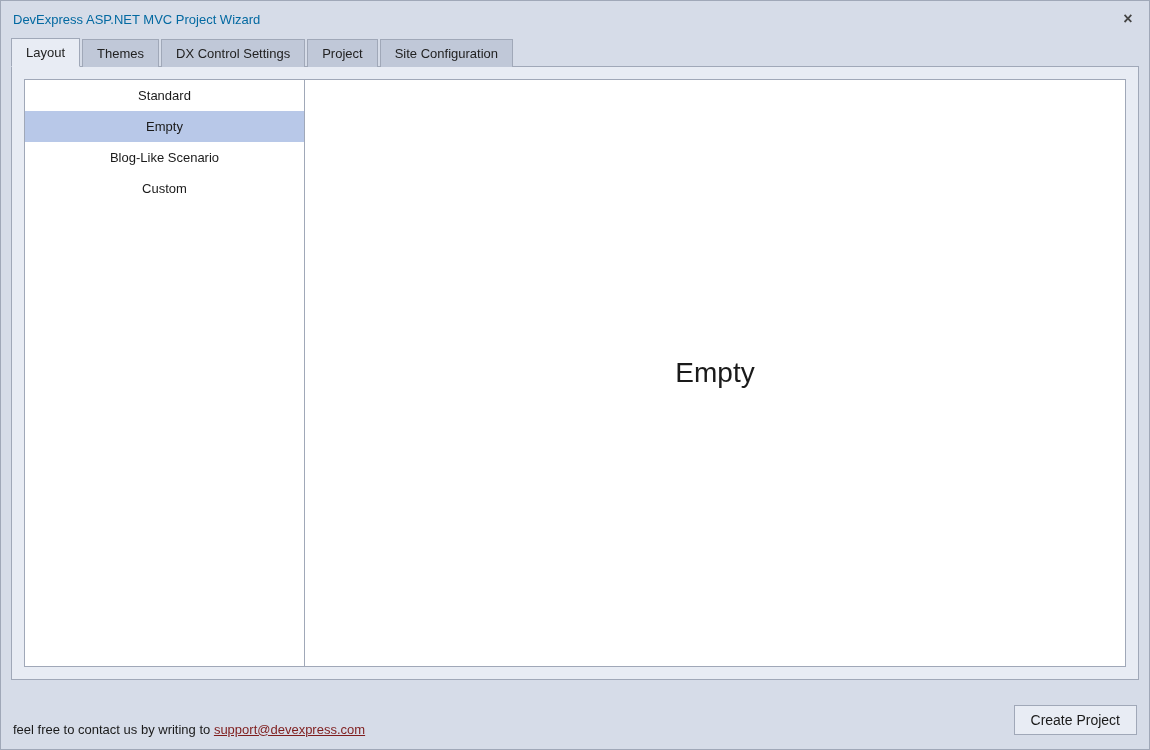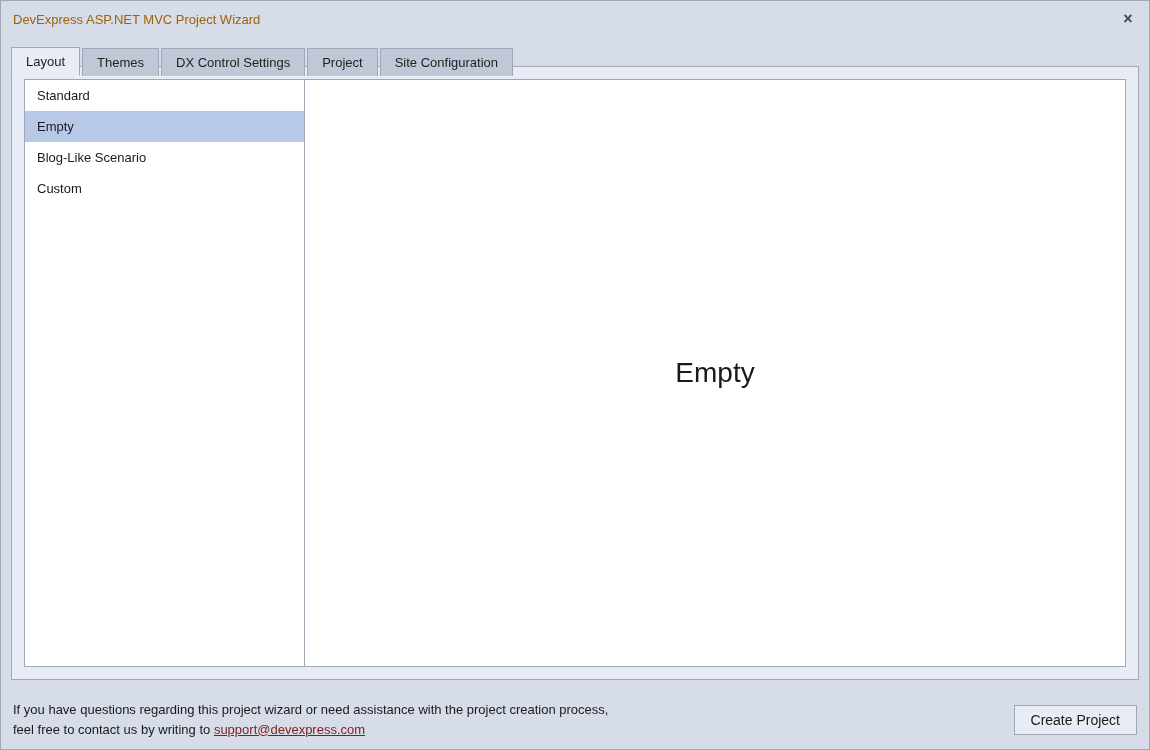--- a/index.html
+++ b/index.html
@@ -33,21 +33,21 @@
       display: flex;
       align-items: center;
       justify-content: space-between;
       padding: 8px 12px;
       background: #d6dce8;
       height: 36px;
     }
 
     .title-text {
       font-size: 13px;
-      color: #a16207;
+      color: #0369a1;
     }
 
     .close-btn {
       width: 18px;
       height: 18px;
       cursor: pointer;
       display: flex;
       align-items: center;
       justify-content: center;
       color: #444;
@@ -67,21 +67,21 @@
 
     .tab {
       padding: 6px 14px;
       background: #c0c8d8;
       border: 1px solid #a0a8b8;
       border-bottom: none;
       cursor: pointer;
       color: #222;
       font-size: 13px;
       position: relative;
-      top: 10px;
+      top: 1px;
     }
 
     .tab.active {
       background: #e8ecf4;
       border-bottom: 1px solid #e8ecf4;
       z-index: 2;
     }
 
     .main-content {
       flex: 1;
@@ -108,20 +108,21 @@
       background: white;
       display: flex;
       flex-direction: column;
     }
 
     .list-item {
       padding: 8px 12px;
       cursor: pointer;
       color: #1a1a1a;
       font-size: 13px;
+      text-align: center;
     }
 
     .list-item.selected {
       background: #b8c8e8;
       color: #1a1a1a;
     }
 
     .preview-panel {
       flex: 1;
       background: white;
@@ -192,18 +193,18 @@
         <div class="list-item">Custom</div>
       </div>
       <div class="preview-panel">
         <span class="preview-label">Empty</span>
       </div>
     </div>
   </div>
 
   <div class="footer">
     <div class="footer-text">
-      <span>If you have questions regarding this project wizard or need assistance with the project creation process,</span><br>
+      <br>
       <span>feel free to contact us by writing to </span><a href="#">support@devexpress.com</a>
     </div>
     <button class="create-btn">Create Project</button>
   </div>
 </div>
 
 </body></html>

